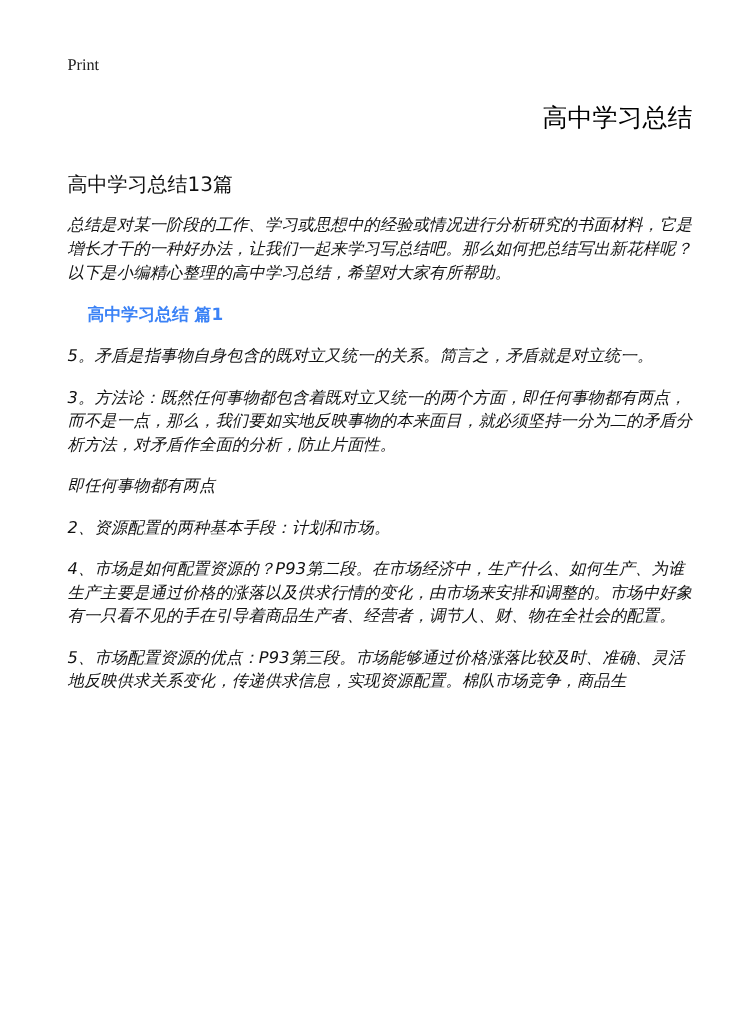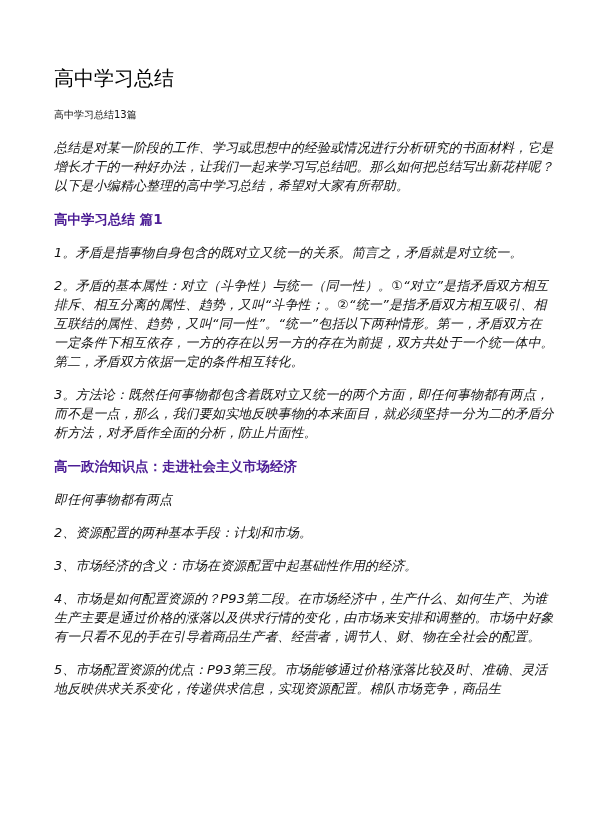--- a/index.html
+++ b/index.html
@@ -25,59 +25,57 @@
       font-family: "Liberation Serif", "DejaVu Serif", serif;
       font-size: 13px;
       line-height: 16px;
       color: #222222;
       margin: 0;
     }
     .doc-title {
       font-size: 20px;
       line-height: 24px;
       font-weight: normal;
-      text-align: left;
+      text-align: right;
       margin: 22px 0 12px 0;
       color: #000000;
     }
     .subtitle {
-      font-size: 10px;
+      font-size: 16px;
       line-height: 19px;
-      margin: 15px 0 0 0;
+      margin: 32px 0 0 0;
     }
     p.body {
       font-size: 13px;
       line-height: 19px;
       margin: 14px 0 0 0;
       letter-spacing: 0.15px;
       font-style: italic;
     }
     h2.section {
       font-size: 13.5px;
       line-height: 19px;
       font-weight: bold;
-      margin: 15px 0 0 0;
-      color: #4c1d95;
+      margin: 15px 0 0 16px;
+      color: #3b82f6;
     }
   </style>
 </head>
 <body>
 
 <div class="page">
+  <div class="print-label">Print</div>
 
   <h1 class="doc-title">高中学习总结</h1>
 
   <div class="subtitle">高中学习总结13篇</div>
 
   <p class="body">总结是对某一阶段的工作、学习或思想中的经验或情况进行分析研究的书面材料，它是增长才干的一种好办法，让我们一起来学习写总结吧。那么如何把总结写出新花样呢？以下是小编精心整理的高中学习总结，希望对大家有所帮助。</p>
 
   <h2 class="section">高中学习总结 篇1</h2>
-  <p class="body">1。矛盾是指事物自身包含的既对立又统一的关系。简言之，矛盾就是对立统一。</p>
-  <p class="body">2。矛盾的基本属性：对立（斗争性）与统一（同一性）。①“对立”是指矛盾双方相互排斥、相互分离的属性、趋势，又叫“斗争性；。②“统一”是指矛盾双方相互吸引、相互联结的属性、趋势，又叫“同一性”。“统一”包括以下两种情形。第一，矛盾双方在一定条件下相互依存，一方的存在以另一方的存在为前提，双方共处于一个统一体中。第二，矛盾双方依据一定的条件相互转化。</p>
+  <p class="body">5。矛盾是指事物自身包含的既对立又统一的关系。简言之，矛盾就是对立统一。</p>
   <p class="body">3。方法论：既然任何事物都包含着既对立又统一的两个方面，即任何事物都有两点，而不是一点，那么，我们要如实地反映事物的本来面目，就必须坚持一分为二的矛盾分析方法，对矛盾作全面的分析，防止片面性。</p>
 
-  <h2 class="section">高一政治知识点：走进社会主义市场经济</h2>
   <p class="body">即任何事物都有两点</p>
   <p class="body">2、资源配置的两种基本手段：计划和市场。</p>
-  <p class="body">3、市场经济的含义：市场在资源配置中起基础性作用的经济。</p>
   <p class="body">4、市场是如何配置资源的？P93第二段。在市场经济中，生产什么、如何生产、为谁生产主要是通过价格的涨落以及供求行情的变化，由市场来安排和调整的。市场中好象有一只看不见的手在引导着商品生产者、经营者，调节人、财、物在全社会的配置。</p>
   <p class="body">5、市场配置资源的优点：P93第三段。市场能够通过价格涨落比较及时、准确、灵活地反映供求关系变化，传递供求信息，实现资源配置。棉队市场竞争，商品生</p>
 </div>
 
 </body></html>

